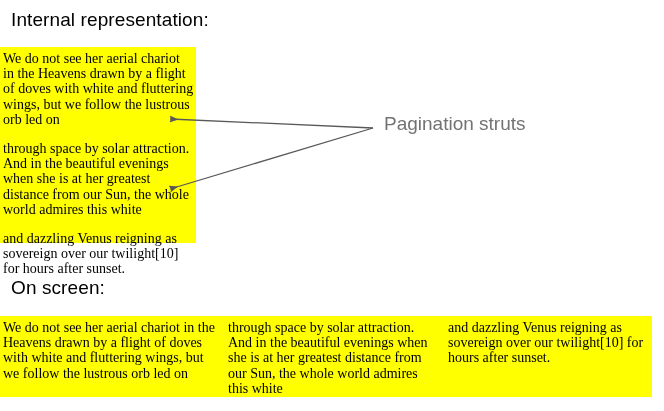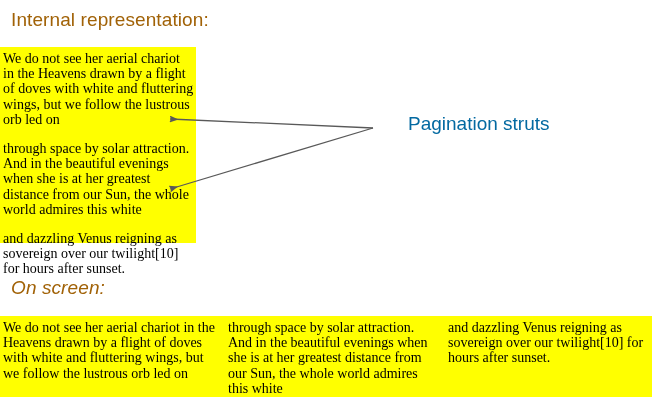--- a/index.html
+++ b/index.html
@@ -14,27 +14,27 @@
     overflow: hidden;
     font-family: "Liberation Sans", sans-serif;
     -webkit-font-smoothing: antialiased;
   }
 
   .heading {
     position: absolute;
     font-family: "Liberation Sans", sans-serif;
     font-size: 19px;
     font-weight: 400;
-    color: #a16207;
+    color: #000000;
     letter-spacing: 0.1px;
     white-space: nowrap;
   }
 
   #heading-internal { left: 11px; top: 9px; }
-  #heading-onscreen { left: 11px; top: 277px; font-style: italic; }
+  #heading-onscreen { left: 11px; top: 277px; }
 
   
   .internal-box {
     position: absolute;
     left: 0px;
     top: 47px;
     width: 196px;
     height: 196px;
     background: #ffff00;
     box-sizing: border-box;
@@ -62,23 +62,22 @@
     width: 664px;
     height: 411px;
     pointer-events: none;
   }
   #annotation-label {
     position: absolute;
     left: 384px;
     top: 113px;
     font-family: "Liberation Sans", sans-serif;
     font-size: 19px;
-    color: #0369a1;
+    color: #737373;
     white-space: nowrap;
-    margin-left: 24px;
   }
 
   
   .onscreen-band {
     position: absolute;
     left: 0px;
     top: 316px;
     width: 652px;
     height: 81px;
     background: #ffff00;

